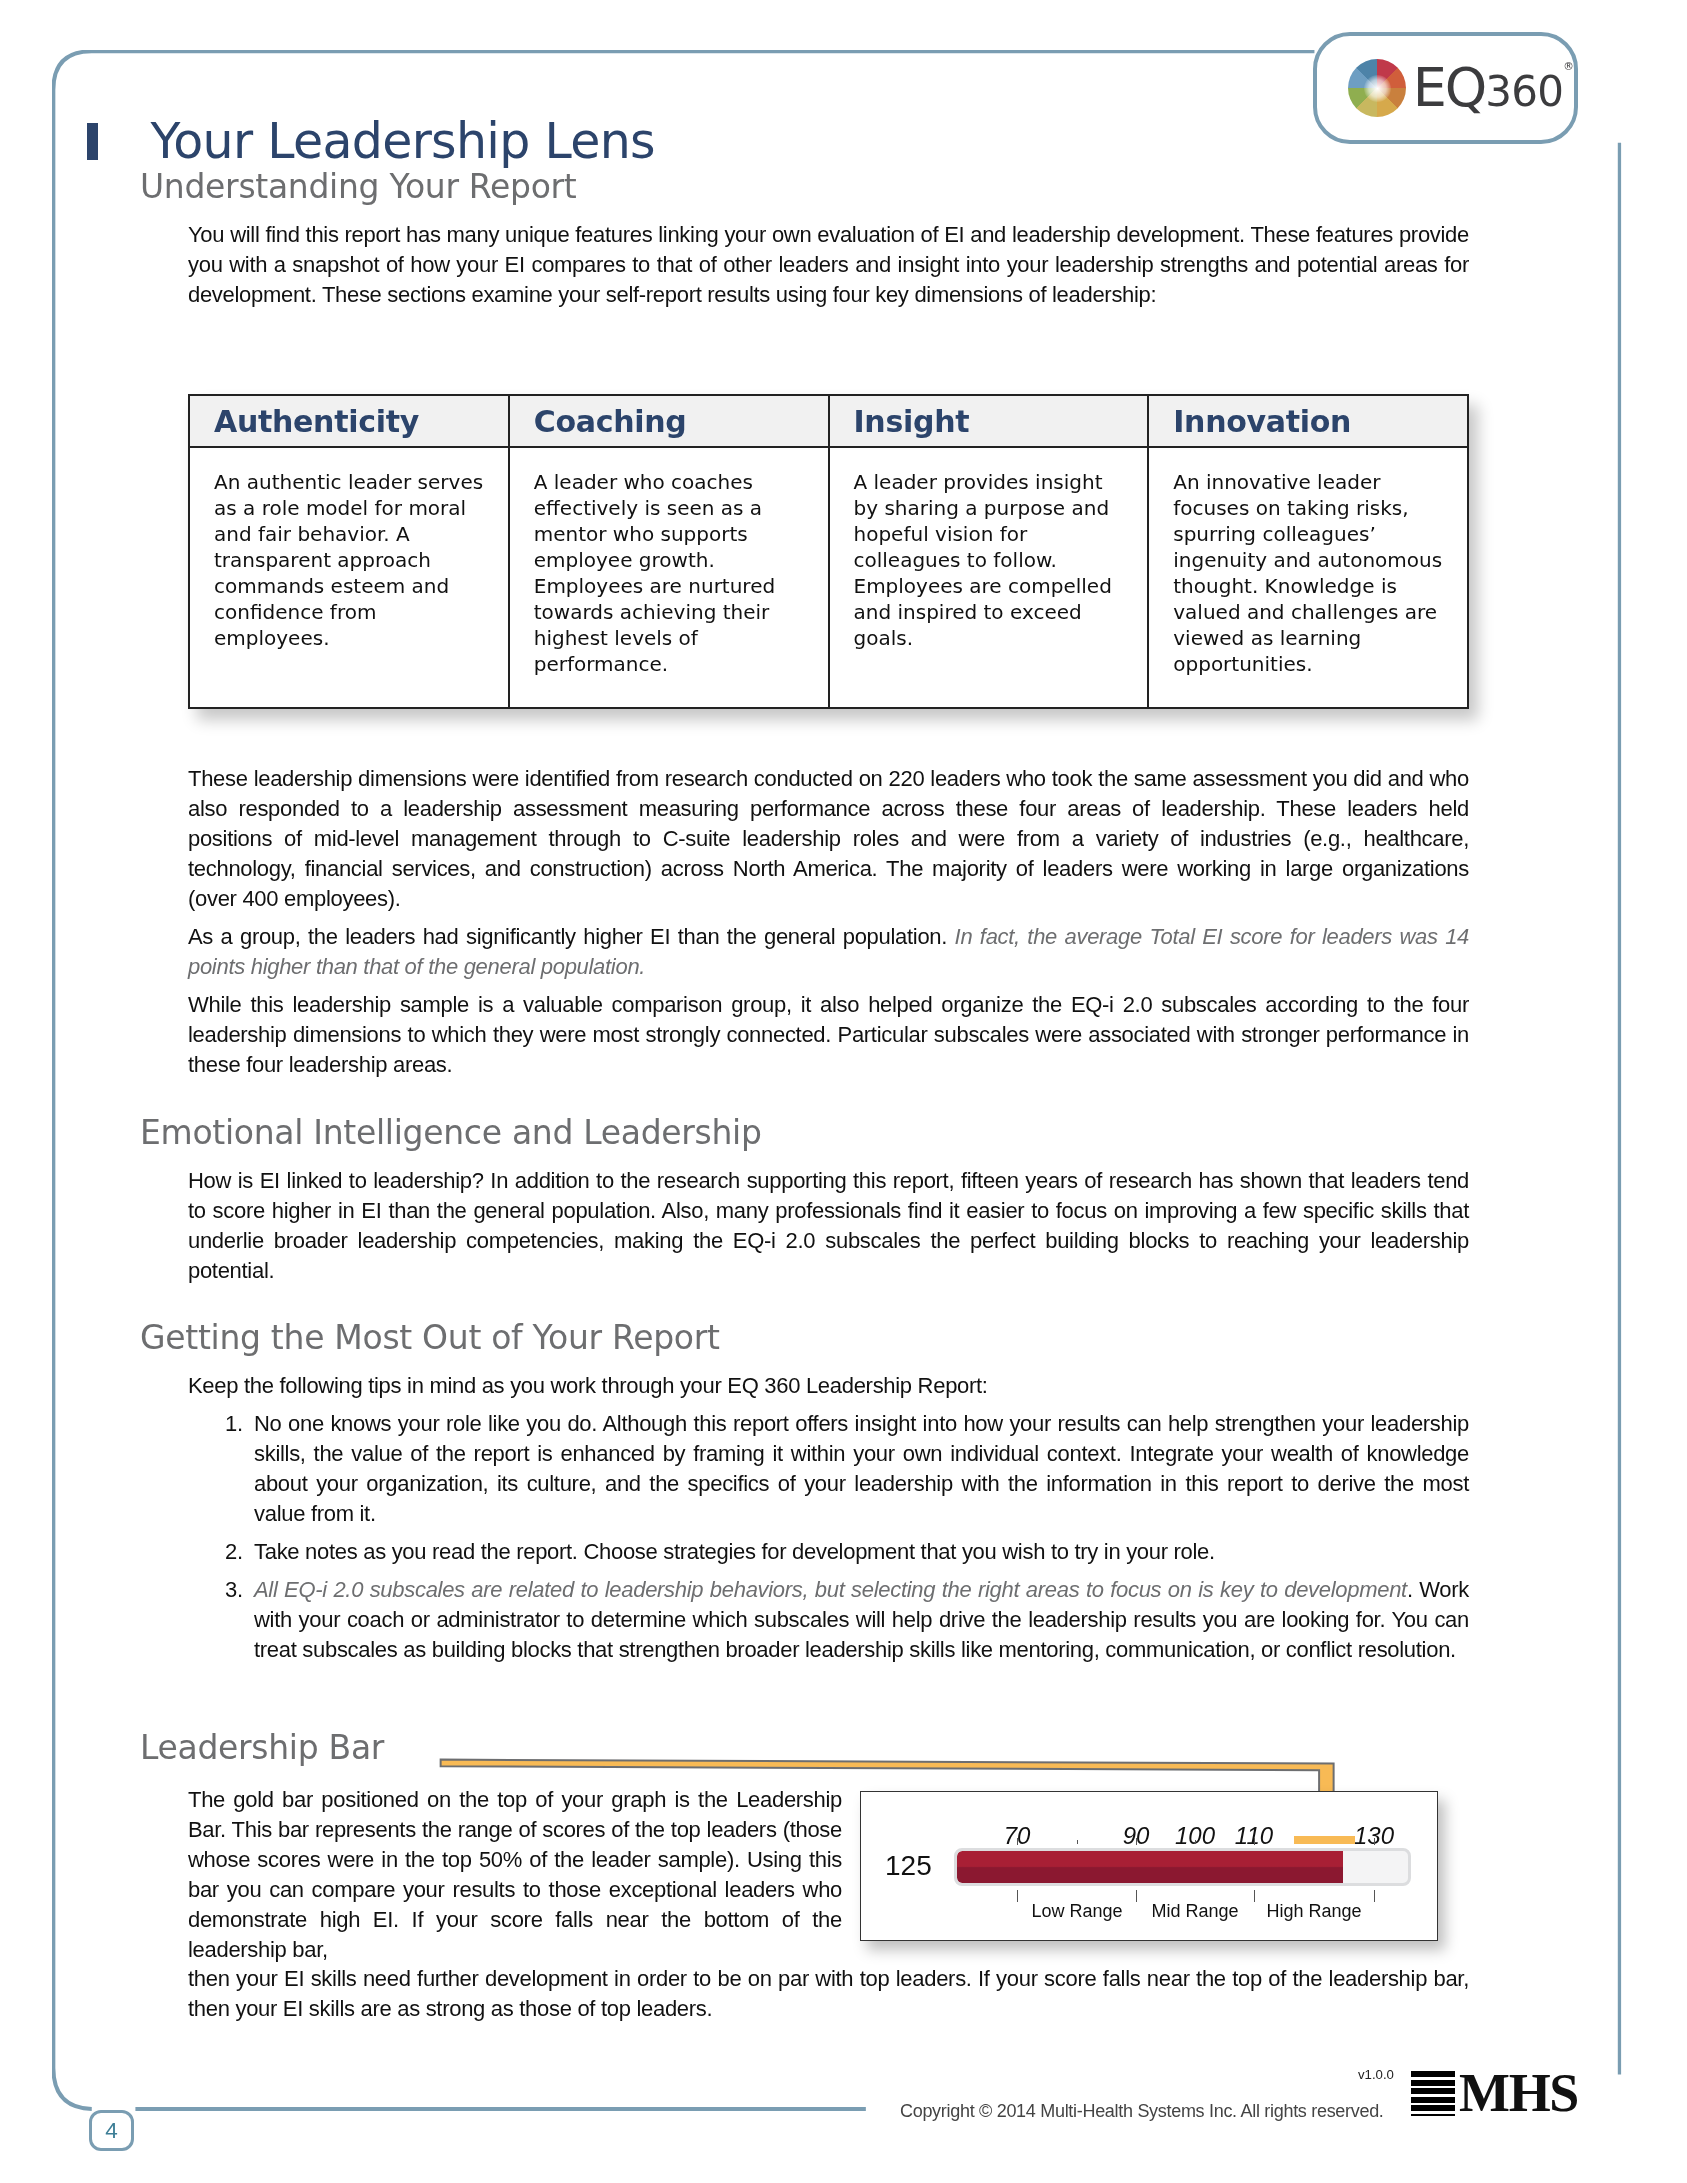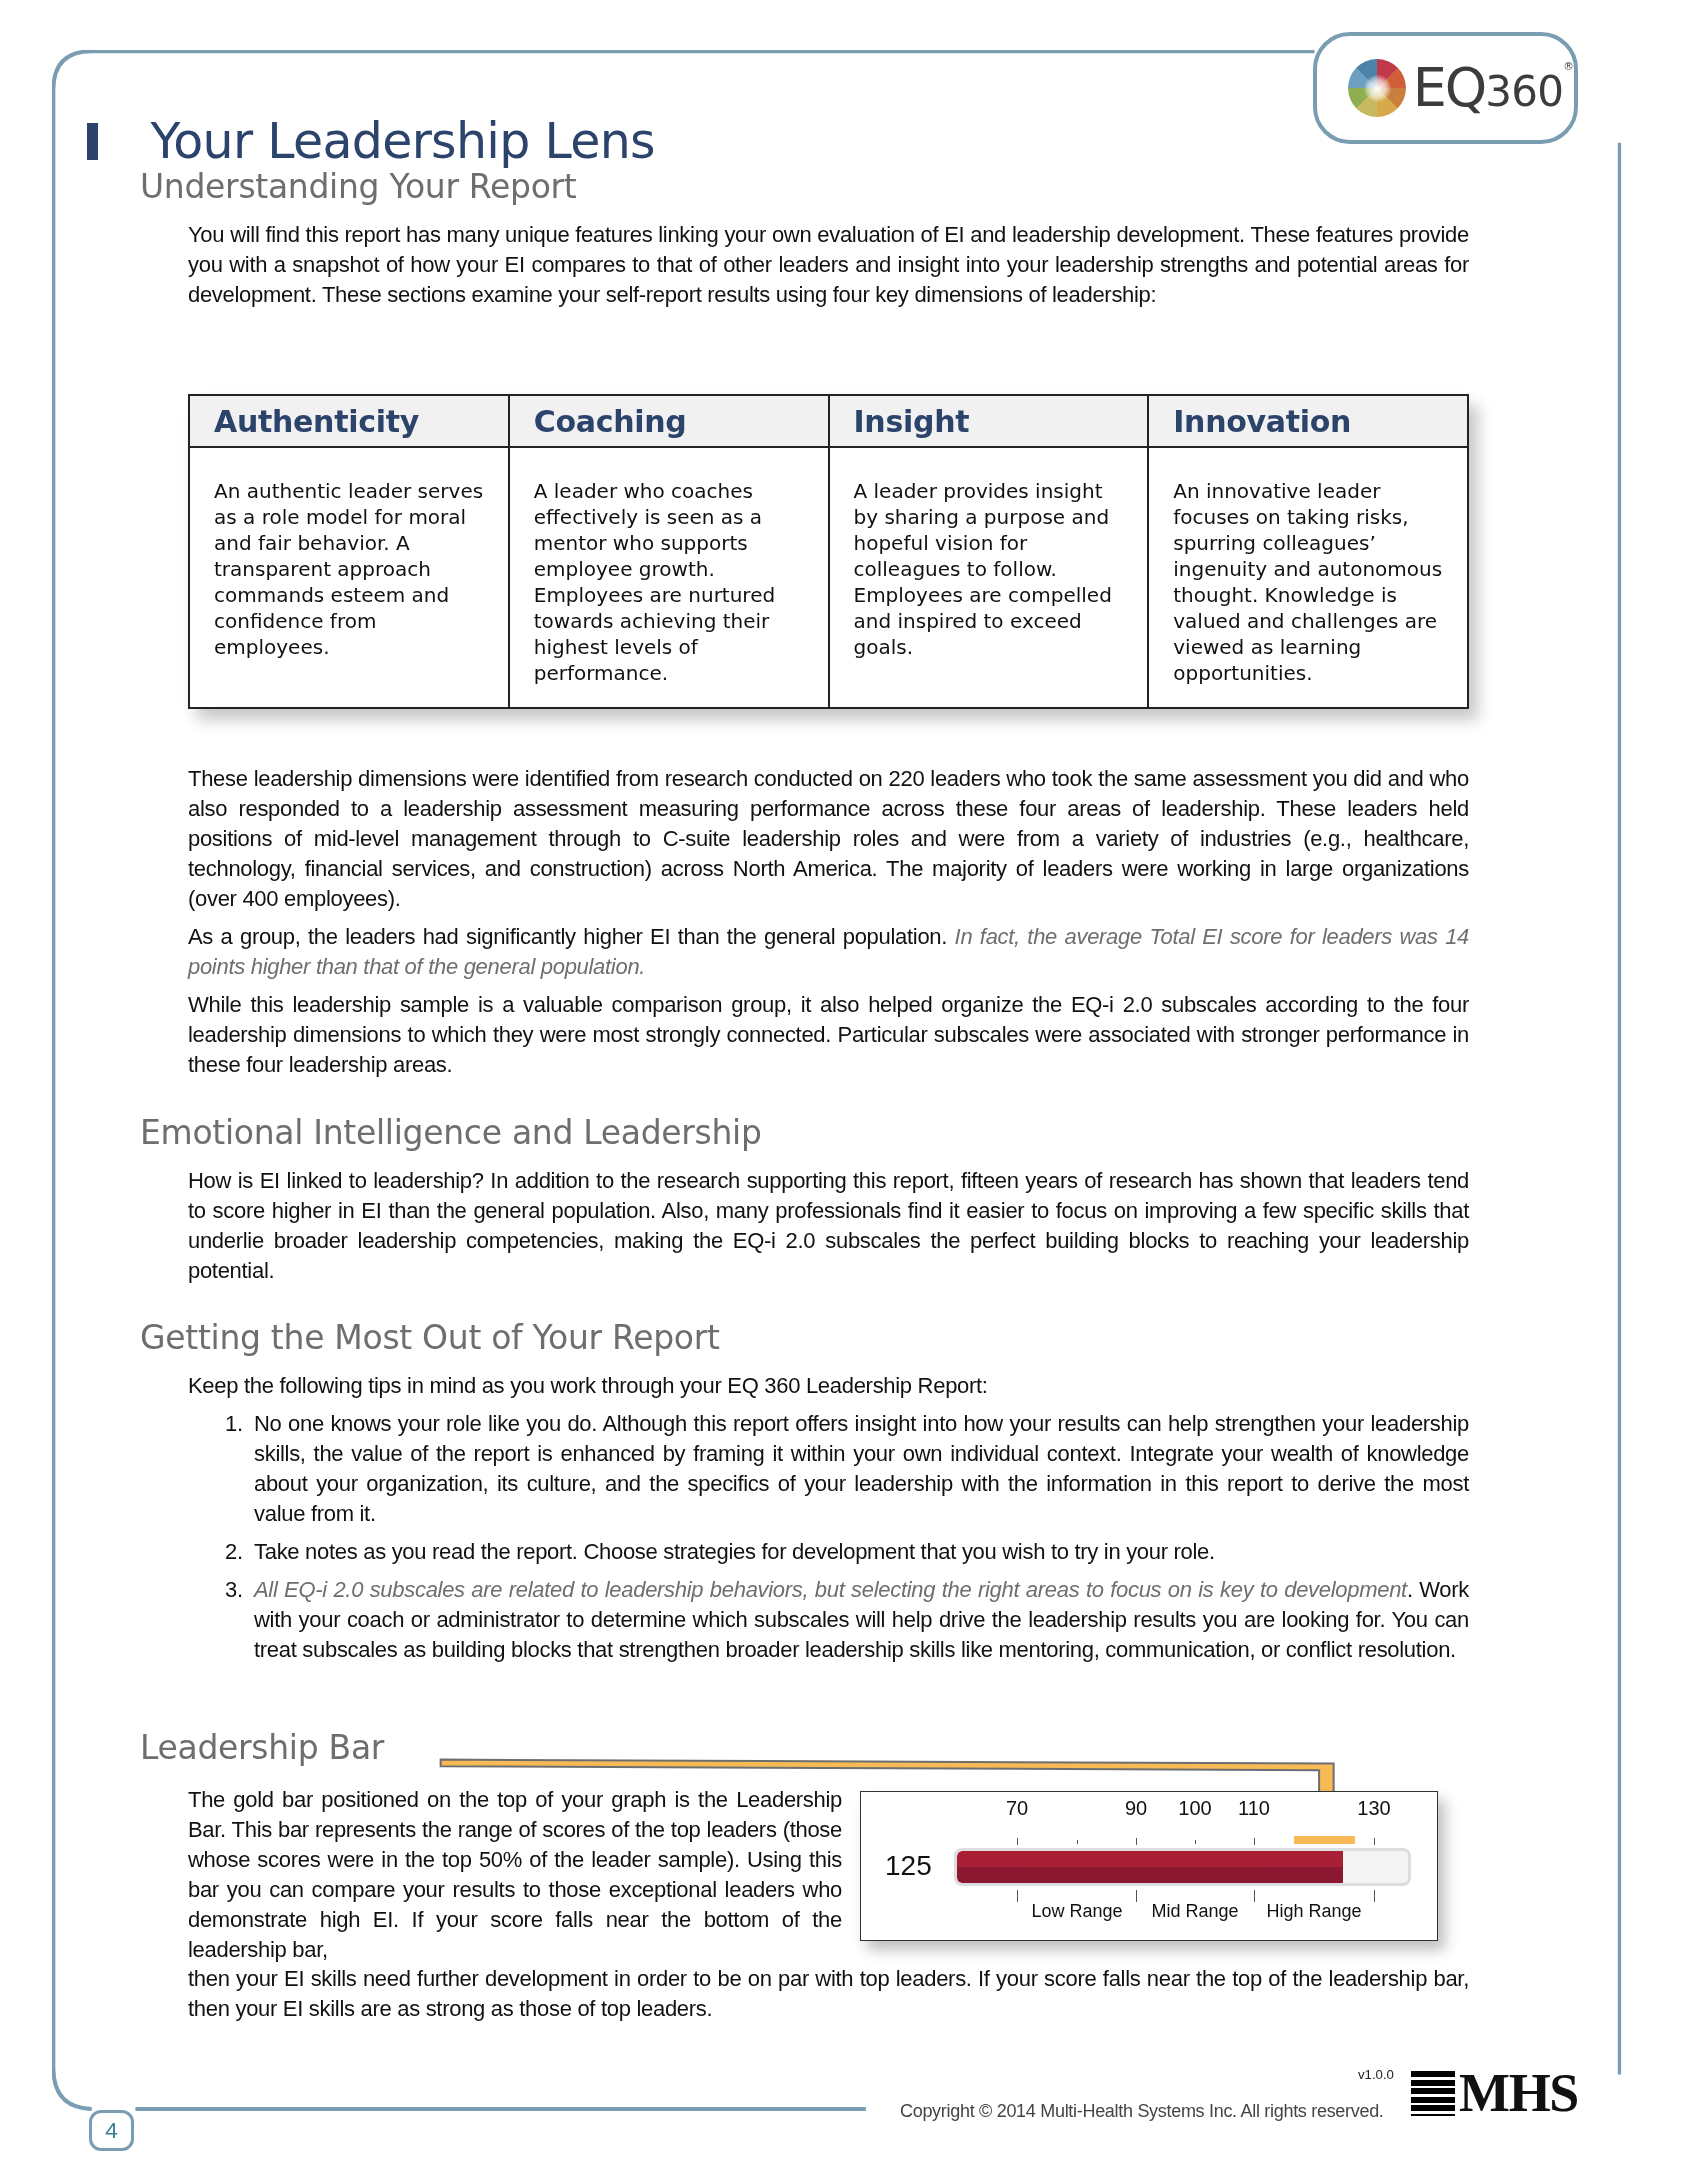--- a/index.html
+++ b/index.html
@@ -18,29 +18,29 @@
   .title { font-family:"DejaVu Sans", sans-serif; font-size:49px; color:#2c446b; font-weight:normal; letter-spacing:-0.7px; }
 
   .h2 { position:absolute; left:140px; font-family:"DejaVu Sans", sans-serif; font-size:33px; color:#6d6e70; letter-spacing:-0.3px; }
   .para { position:absolute; left:188px; width:1281px; font-size:22px; line-height:30px; text-align:justify; letter-spacing:-0.3px; }
   .para p { margin:0 0 8px 0; }
   .ital { font-style:italic; color:#6d6e70; font-weight:300; }
 
   .dim-table-wrap { position:absolute; left:188px; top:394px; width:1281px; height:315px; box-shadow: 9.3px 10.6px 14.6px rgba(0,0,0,0.22); }
   table.dims { width:100%; height:100%; border-collapse:collapse; border:2px solid #222; table-layout:fixed; }
   table.dims th { background:#f1f1f1; border:2px solid #222; height:50px; text-align:left; padding:0 24px; font-family:"DejaVu Sans", sans-serif; font-size:30px; color:#2c446b; font-weight:bold; letter-spacing:-0.3px; }
-  table.dims td { border:2px solid #222; vertical-align:top; padding:30px 24px 0 24px; font-family:"DejaVu Sans", sans-serif; font-size:20px; line-height:26px; color:#111; }
+  table.dims td { border:2px solid #222; vertical-align:top; padding:21px 24px 0 24px; font-family:"DejaVu Sans", sans-serif; font-size:20px; line-height:26px; color:#111; }
 
   ol.tips { margin:0; padding:0 0 0 66px; list-style:none; }
   ol.tips li { position:relative; margin-bottom:8px; }
   ol.tips li .n { position:absolute; left:-29px; }
 
   .lb-wrap { position:absolute; left:860px; top:1791px; width:576px; height:148px; border:1.3px solid #333; background:#fff; box-shadow:6.6px 9.3px 13.2px rgba(0,0,0,0.25); }
   .lb-score { position:absolute; left:24px; top:58px; font-size:28px; }
-  .lb-tick-labels span { position:absolute; top:5px; font-size:20px; transform:translateX(-50%); }
+  .lb-tick-labels span { position:absolute; top:30px; font-size:24px; transform:translateX(-50%);font-style:italic; }
   .lb-track { position:absolute; left:93px; top:56px; width:457px; height:38px; background:#f4f4f5; border:3.3px solid #dcdddf; border-radius:8px; box-sizing:border-box; overflow:hidden; }
   .lb-fill { position:absolute; left:0; top:0; height:100%; background:linear-gradient(#a81f35 0%, #a81f35 48%, #8b1830 52%, #8b1830 100%); border-radius:5.3px 0 0 5.3px; }
   .lb-gold { position:absolute; top:44px; height:8px; background:#f8ba55; }
   .tick { position:absolute; width:1.3px; height:6.6px; background:#555; }
   .lb-range span { position:absolute; top:109px; font-size:18px; transform:translateX(-50%); white-space:nowrap; }
 
   .footer-copy { position:absolute; left:900px; top:2101px; font-size:18px; color:#444; letter-spacing:-0.3px; }
   .footer-ver { position:absolute; left:1358px; top:2067px; font-size:13.2px; color:#222; }
   .mhs-logo { position:absolute; left:1411px; top:2071px; display:flex; align-items:center; }
   .mhs-mark { width:44px; height:45px; background: repeating-linear-gradient(#000 0 6px,#fff 6px 8.6px); position:relative; }

